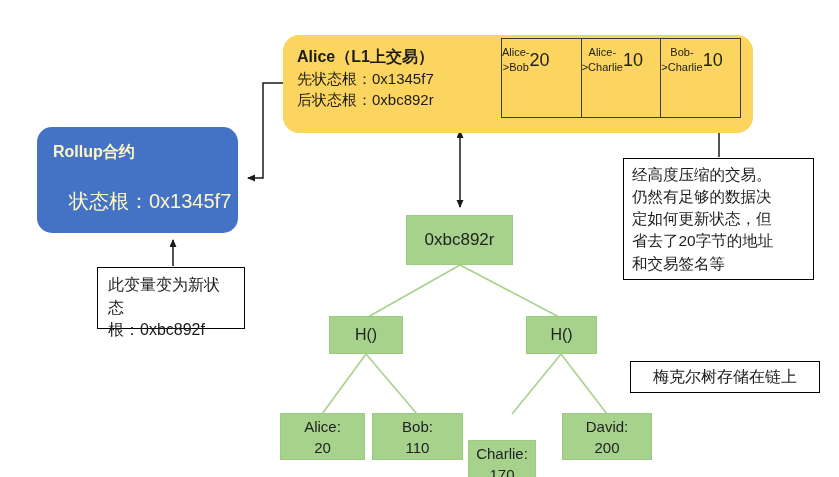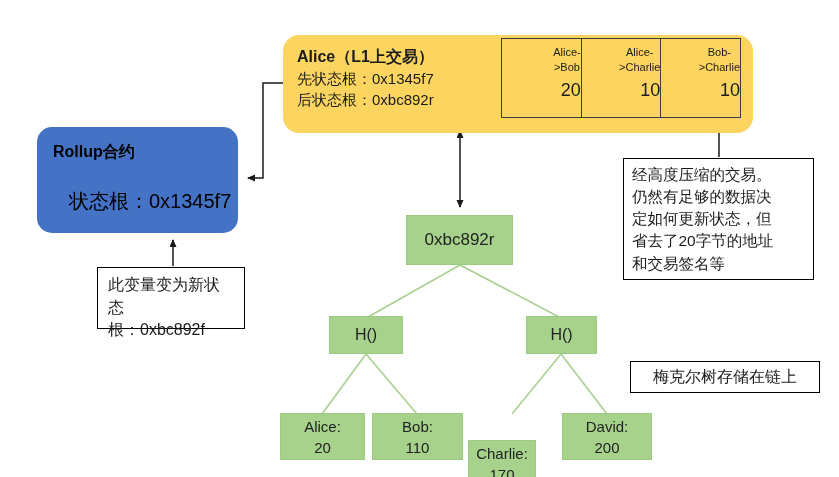--- a/index.html
+++ b/index.html
@@ -25,35 +25,35 @@
 
   
   .tx-table {
     left: 501px; top: 38px; width: 240px; height: 80px;
     display: flex;
     border: 1.5px solid #3B3B3B;
   }
   .tx-cell {
     flex: 1 1 0;
     border-right: 1.5px solid #3B3B3B;
-    display: flex; flex-direction: column; align-items: flex-end;
+    display: flex; flex-direction: row; align-items: flex-start;
     padding-top: 6px;
   }
   .tx-cell:last-child { border-right: none; }
   .tx-header {
     font-size: 11px; line-height: 1.35; text-align: center;
     white-space: pre-line;
   }
   .tx-amount { font-size: 18px; margin-top: 5px; }
 
   
   .rollup-box {
     left: 37px; top: 127px; width: 201px; height: 106px;
     background: #4472C4; border-radius: 15px;
-    color: #000000;
+    color: #fef9c3;
   }
   .rollup-title { position: absolute; left: 16px; top: 15px; font-weight: bold; font-size: 16px; }
   .rollup-line { position: absolute; left: 32px; top: 61px; font-size: 20px; }
 
   
   .callout {
     background: #ffffff;
     border: 1.5px solid #000000;
     font-size: 16px;
     line-height: 1.42;

